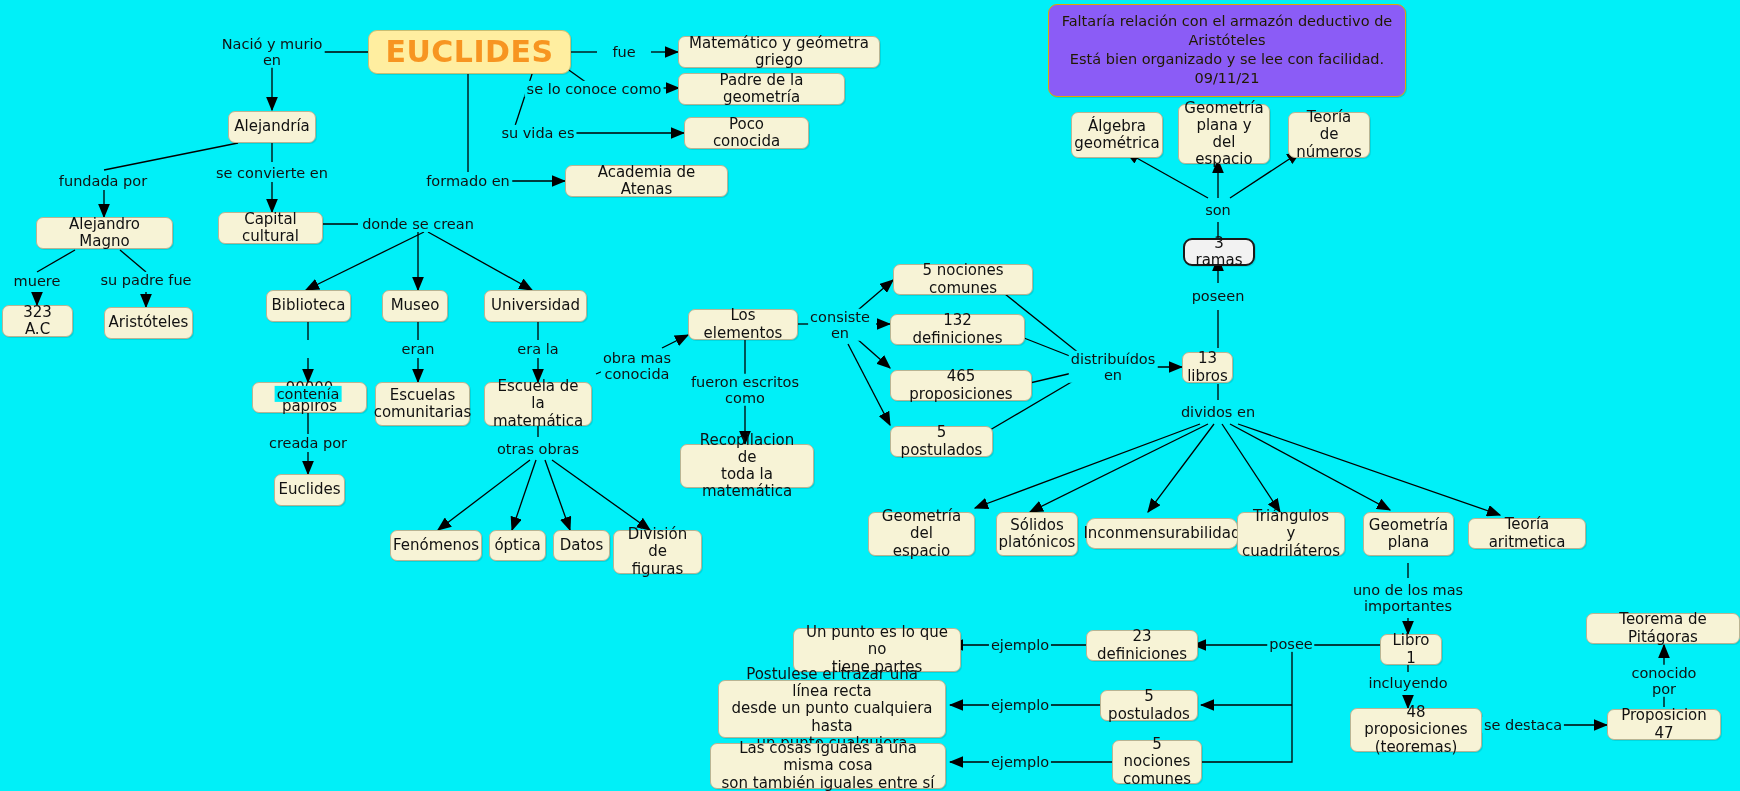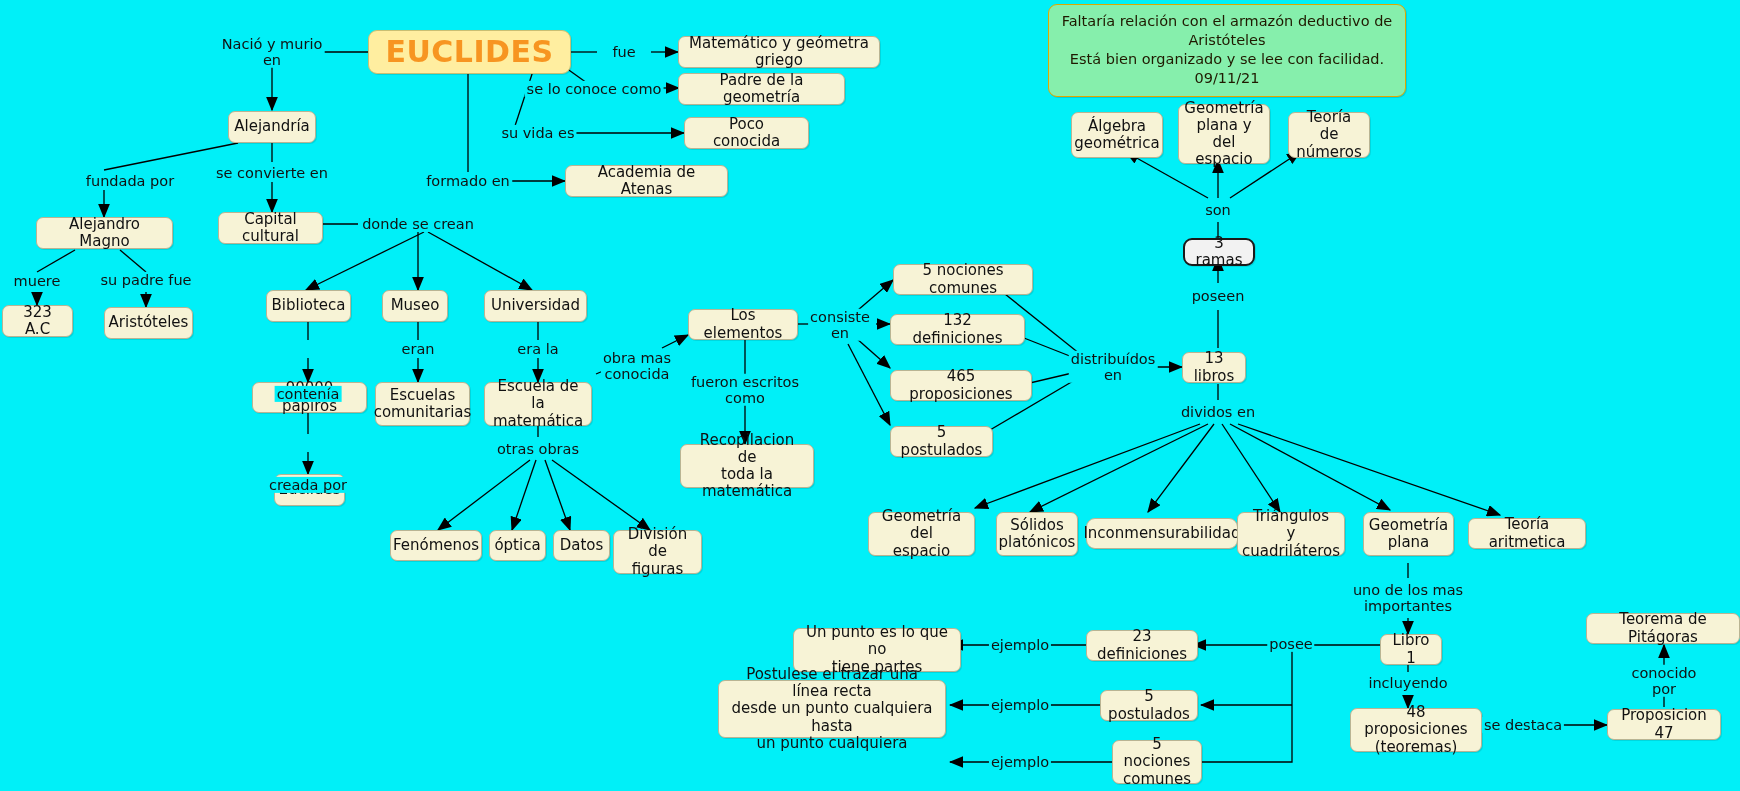--- a/index.html
+++ b/index.html
@@ -40,21 +40,21 @@
   }
   .node.selected{
     background:#f2f2f2;
     border:2px solid #1a1a1a;
     border-radius:9px;
     font-size:15px;
   }
   .note{
     position:absolute;
     box-sizing:border-box;
-    background:#86efac;
+    background:#8b5cf6;
     border:1px solid #e0a800;
     border-radius:9px;
     color:#201a00;
     font-size:14.5px;
     line-height:1.32;
     text-align:center;
     padding:7px 12px;
     white-space:pre-line;
     box-shadow:1px 1px 0 rgba(0,0,0,.12);
   }
@@ -240,21 +240,21 @@
   <div class="node selected" style="left:1183px;top:238px;width:72px;height:28px;">3 ramas</div>
 
   <div class="node" style="left:1071px;top:112px;width:92px;height:46px;">Álgebra
 geométrica</div>
   <div class="node" style="left:1178px;top:104px;width:92px;height:60px;">Geometría
 plana y del
 espacio</div>
   <div class="node" style="left:1288px;top:112px;width:82px;height:46px;">Teoría de
 números</div>
 
-  <div class="node" style="left:1182px;top:352px;width:64px;height:31px;">13 libros</div>
+  <div class="node" style="left:1182px;top:352px;width:51px;height:31px;">13 libros</div>
 
   <div class="node" style="left:868px;top:512px;width:107px;height:44px;">Geometría del
 espacio</div>
   <div class="node" style="left:996px;top:512px;width:82px;height:44px;">Sólidos
 platónicos</div>
   <div class="node" style="left:1086px;top:518px;width:152px;height:31px;border-radius:9px;">Inconmensurabilidad</div>
   <div class="node" style="left:1237px;top:512px;width:108px;height:44px;">Triángulos
 y cuadriláteros</div>
   <div class="node" style="left:1363px;top:512px;width:91px;height:44px;">Geometría
 plana</div>
@@ -269,36 +269,38 @@
   <div class="node" style="left:1086px;top:630px;width:112px;height:31px;">23 definiciones</div>
   <div class="node" style="left:1100px;top:690px;width:98px;height:31px;">5 postulados</div>
   <div class="node" style="left:1112px;top:740px;width:90px;height:44px;">5 nociones
 comunes</div>
 
   <div class="node" style="left:793px;top:628px;width:168px;height:44px;">Un punto es lo que no
 tiene partes</div>
   <div class="node" style="left:718px;top:680px;width:228px;height:58px;">Postulese el trazar una línea recta
 desde un punto cualquiera hasta
 un punto cualquiera</div>
+  <div class="node" style="left:710px;top:743px;width:236px;height:46px;">Las cosas iguales a una misma cosa
+son también iguales entre sí</div>
 
   <div class="elabel" style="left:272px;top:52px;">Nació y murio
 en</div>
   <div class="elabel" style="left:624px;top:52px;">fue</div>
   <div class="elabel" style="left:594px;top:89px;">se lo conoce como</div>
   <div class="elabel" style="left:538px;top:133px;">su vida es</div>
   <div class="elabel" style="left:468px;top:181px;">formado en</div>
-  <div class="elabel" style="left:103px;top:181px;margin-left:27px;">fundada por</div>
+  <div class="elabel" style="left:103px;top:181px;">fundada por</div>
   <div class="elabel" style="left:272px;top:173px;">se convierte en</div>
   <div class="elabel" style="left:37px;top:281px;">muere</div>
   <div class="elabel" style="left:146px;top:280px;">su padre fue</div>
   <div class="elabel" style="left:418px;top:224px;">donde se crean</div>
   <div class="elabel" style="left:308px;top:349px;margin-top:45px;">contenía</div>
   <div class="elabel" style="left:418px;top:349px;">eran</div>
   <div class="elabel" style="left:538px;top:349px;">era la</div>
-  <div class="elabel" style="left:308px;top:443px;margin-top:42px;">creada por</div>
+  <div class="elabel" style="left:308px;top:443px;">creada por</div>
   <div class="elabel" style="left:538px;top:449px;">otras obras</div>
   <div class="elabel" style="left:637px;top:366px;">obra mas
 conocida</div>
   <div class="elabel" style="left:745px;top:390px;">fueron escritos
 como</div>
   <div class="elabel" style="left:840px;top:325px;">consiste
 en</div>
   <div class="elabel" style="left:1113px;top:367px;">distribuídos
 en</div>
   <div class="elabel" style="left:1218px;top:210px;">son</div>

